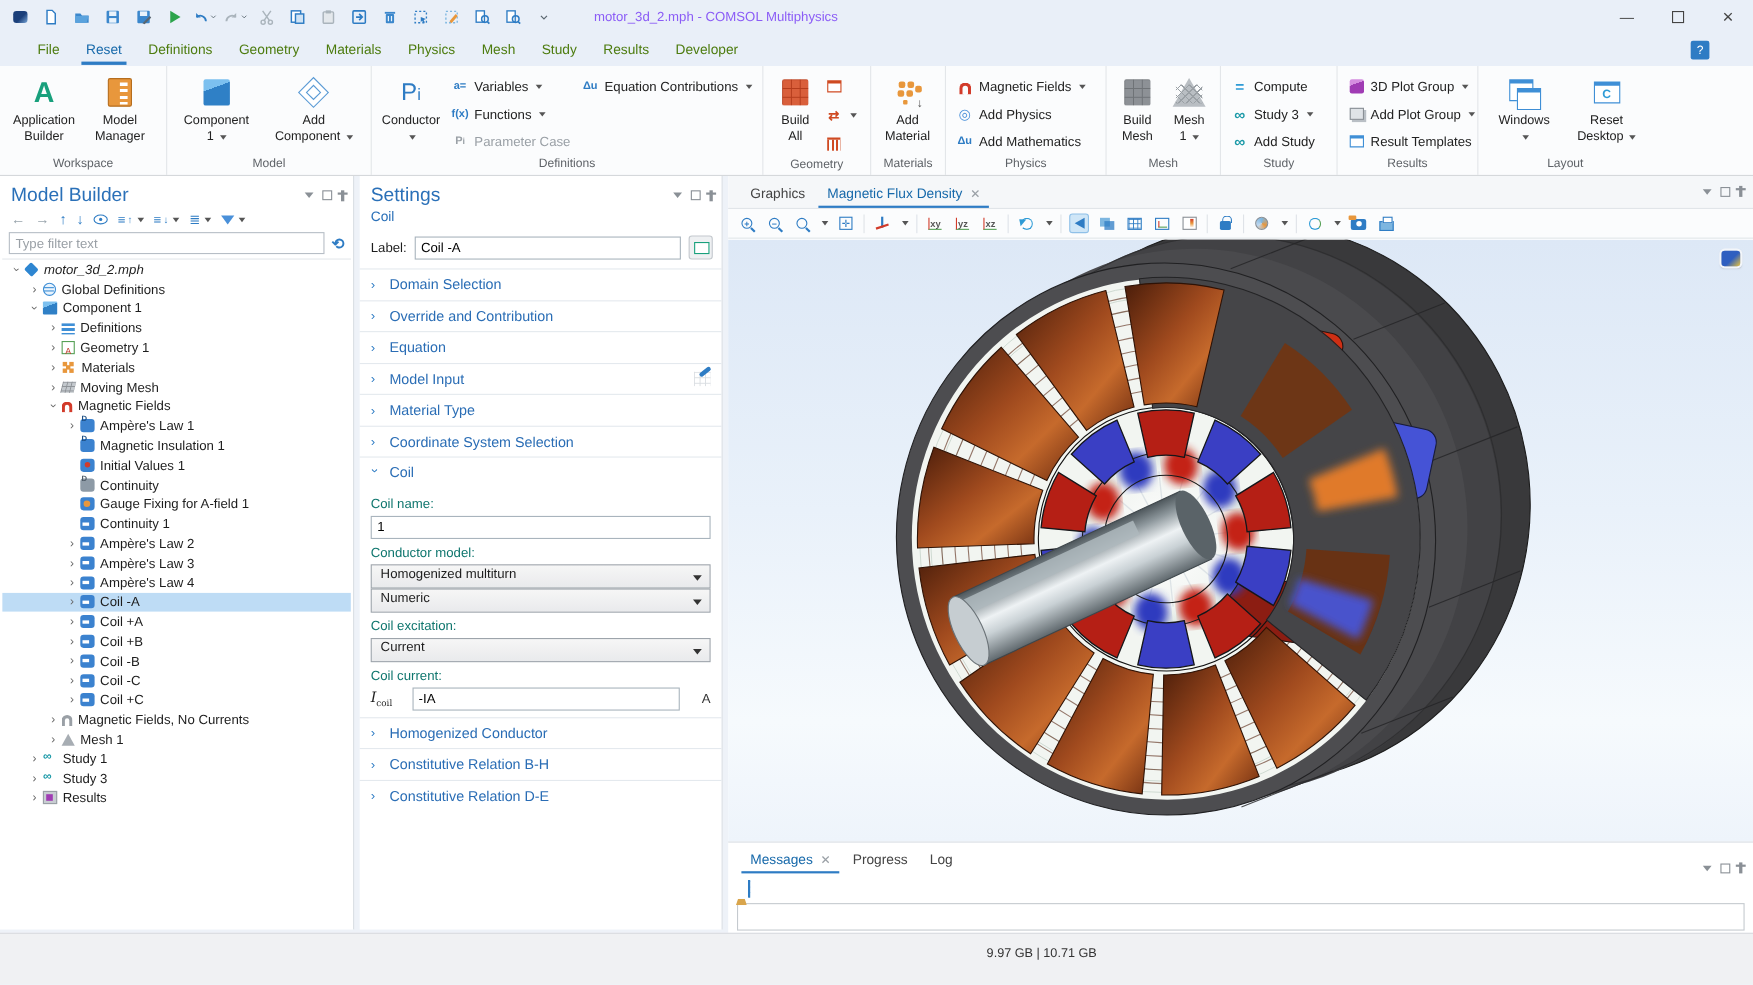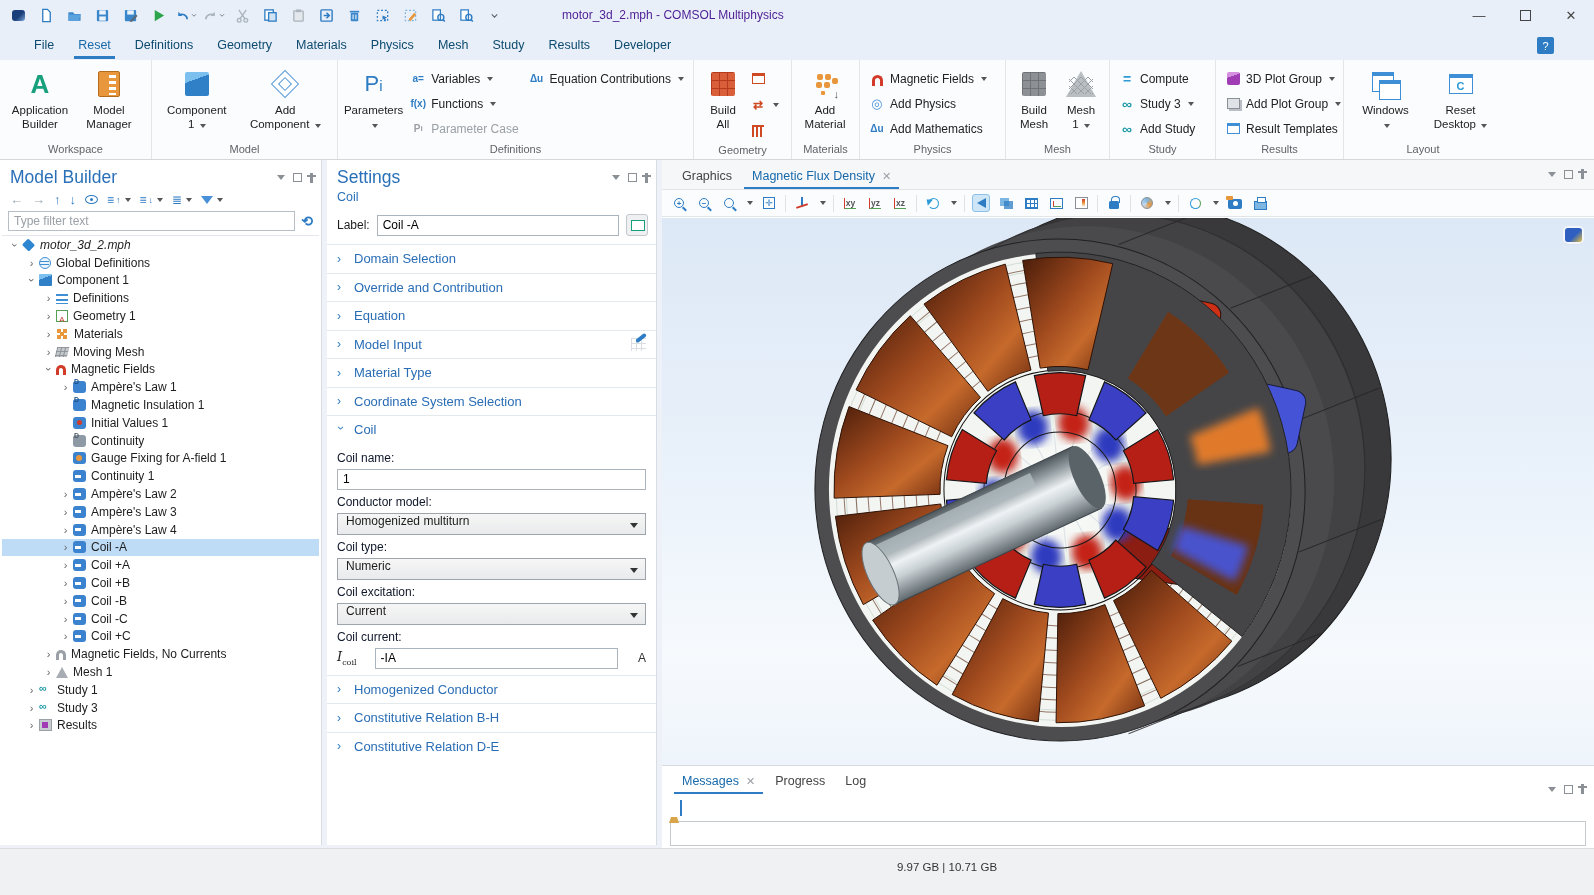--- a/index.html
+++ b/index.html
@@ -2,26 +2,26 @@
 <html><head>
 <meta charset="utf-8">
 <style>
   *{box-sizing:border-box;margin:0;padding:0}
   html,body{width:1594px;height:895px;overflow:hidden;font-family:"Liberation Sans",sans-serif;background:#eef2f8;color:#1d1d1d;font-size:12px}
   
   #titlebar{position:absolute;left:0;top:0;width:1594px;height:30px;background:#e9eff8;display:flex;align-items:center}
   .qat{display:flex;align-items:center;gap:4px;padding-left:6px}
   .qbtn{width:24px;height:22px;display:flex;align-items:center;justify-content:center;border-radius:3px}
   .qbtn svg{width:15px;height:15px}
-  #win-title{position:absolute;left:562px;top:0;height:30px;display:flex;align-items:center;color:#4c1d95;font-size:12px}
+  #win-title{position:absolute;left:540px;top:0;height:30px;display:flex;align-items:center;color:#8b5cf6;font-size:12px}
   .wctrls{position:absolute;right:0;top:0;height:30px;display:flex}
   .wctrl{width:46px;height:30px;display:flex;align-items:center;justify-content:center;color:#444;font-size:13px}
   
   #menubar{position:absolute;left:0;top:30px;width:1594px;height:30px;background:#e9eff8;display:flex;align-items:center;padding-left:22px}
-  .mtab{padding:6px 12px;color:#0c4a6e;font-size:12.5px;position:relative;cursor:default}
+  .mtab{padding:6px 12px;color:#4d7c0f;font-size:12.5px;position:relative;cursor:default}
   .mtab.active{color:#1769aa}
   .mtab.active::after{content:"";position:absolute;left:8px;right:8px;bottom:-1px;height:3px;background:#2e7cc4}
   #help-btn{position:absolute;right:40px;top:37px;width:17px;height:17px;background:#2e7cc4;color:#fff;font-size:11px;display:flex;align-items:center;justify-content:center;border-radius:2px}
   
   #ribbon{position:absolute;left:0;top:60px;width:1594px;height:100px;background:#fbfcfd;border-bottom:1px solid #d5d8db;display:flex}
   .rgroup{height:100%;display:flex;flex-direction:column;border-right:1px solid #e3e6e9;padding:3px 4px 0 4px}
   .rg-body{flex:1;display:flex;align-items:flex-start}
   .rg-label{height:17px;text-align:center;color:#5f6368;font-size:11px;line-height:15px}
   .bigbtn{width:72px;display:flex;flex-direction:column;align-items:center;padding-top:4px;border-radius:3px}
   .bigbtn .bicon{height:34px;display:flex;align-items:center;justify-content:center;margin-bottom:3px}
@@ -124,21 +124,21 @@
   #label-input{flex:1;height:21px;border:1px solid #a9b4bd;font-size:12px;padding:0 5px}
   .rename-btn{width:22px;height:22px;border:1px solid #c3c8cd;background:#eef0f2;border-radius:3px;position:relative}
   .rename-btn::after{content:"";position:absolute;left:4px;top:5px;width:12px;height:9px;border:1.5px solid #18a07c;background:#fff}
   .sect{height:28.5px;border-top:1px solid #e4e9ee;display:flex;align-items:center;padding:0 10px;gap:9px}
   .sect .sx{color:#2e7cc4;font-size:12px;width:8px}
   .sect .sx.exp{transform:rotate(90deg)}
   .sect .slbl{color:#2a6db5;font-size:13px}
   .pencil{margin-left:auto;width:15px;height:13px;background:linear-gradient(#d9dde1 1px,transparent 1px),linear-gradient(90deg,#d9dde1 1px,transparent 1px);background-size:5px 5px;position:relative}
   .pencil::after{content:"";position:absolute;right:-1px;top:-2px;width:12px;height:4px;background:#2e7cc4;transform:rotate(-38deg);border-radius:2px}
   .fgroup{padding:2px 10px 6px 10px}
-  .flabel{color:#0f172a;padding:5px 0 4px 0}
+  .flabel{color:#0f766e;padding:5px 0 4px 0}
   .finput{width:100%;height:21px;border:1px solid #a9b4bd;font-size:12px;padding:0 5px}
   .fselect{width:100%;height:22px;border:1px solid #9da4ab;background:linear-gradient(#f6f6f6,#e9eaec);display:flex;padding:0 8px;position:relative;font-size:12px}
   .fselect::after{content:"";position:absolute;right:7px;top:9px;width:0;height:0;border-left:4px solid transparent;border-right:4px solid transparent;border-top:5px solid #333}
   .currow{display:flex;align-items:center;gap:18px}
   .mathI{font-family:"DejaVu Serif",serif;font-style:italic;font-size:13px}
   .mathI sub{font-size:8px;font-style:normal}
   .unit{color:#333;padding-left:2px}
   
   #gr-tabs{height:30px;background:#f5f7f9;display:flex;align-items:flex-end;padding-left:10px;border-bottom:1px solid #e1e5e9;position:relative}
   .gtab{padding:6px 10px;font-size:12.5px;color:#444;position:relative;display:flex;gap:7px;align-items:center}
@@ -421,21 +421,21 @@
     </div>
     <div class="rg-label">Model</div>
   </div>
 
   <div class="rgroup" style="width:356px">
     <div class="rg-body">
       <div class="bigbtn">
         <span class="bicon">
             <span class="bi-pi">P<span style="font-size:15px">i</span></span>
           </span>
-        <span class="blbl"><span>Parameters</span><br><span class="caret"></span></span>
+        <span class="blbl"><span>Conductor</span><br><span class="caret"></span></span>
       </div>
       <div class="smallcol">
         <div class="smallrow">
             <span class="icn ic-t">a=</span>
             <span>Variables</span>
             <span class="caret"></span>
           </div>
         <div class="smallrow">
             <span class="icn ic-t">f(x)</span>
             <span>Functions</span>
@@ -834,21 +834,20 @@
       <span class="sx exp">›</span>
       <span class="slbl">Coil</span>
     </div>
   <div class="fgroup">
     <div class="flabel">Coil name:</div>
     <input class="finput" value="1" style="">
     <div class="flabel">Conductor model:</div>
     <div class="fselect">
         <span>Homogenized multiturn</span>
       </div>
-    <div class="flabel">Coil type:</div>
     <div class="fselect">
         <span>Numeric</span>
       </div>
     <div class="flabel">Coil excitation:</div>
     <div class="fselect">
         <span>Current</span>
       </div>
     <div class="flabel">Coil current:</div>
     <div class="currow">
       <span class="mathI"><span>I</span><sub>coil</sub></span>

